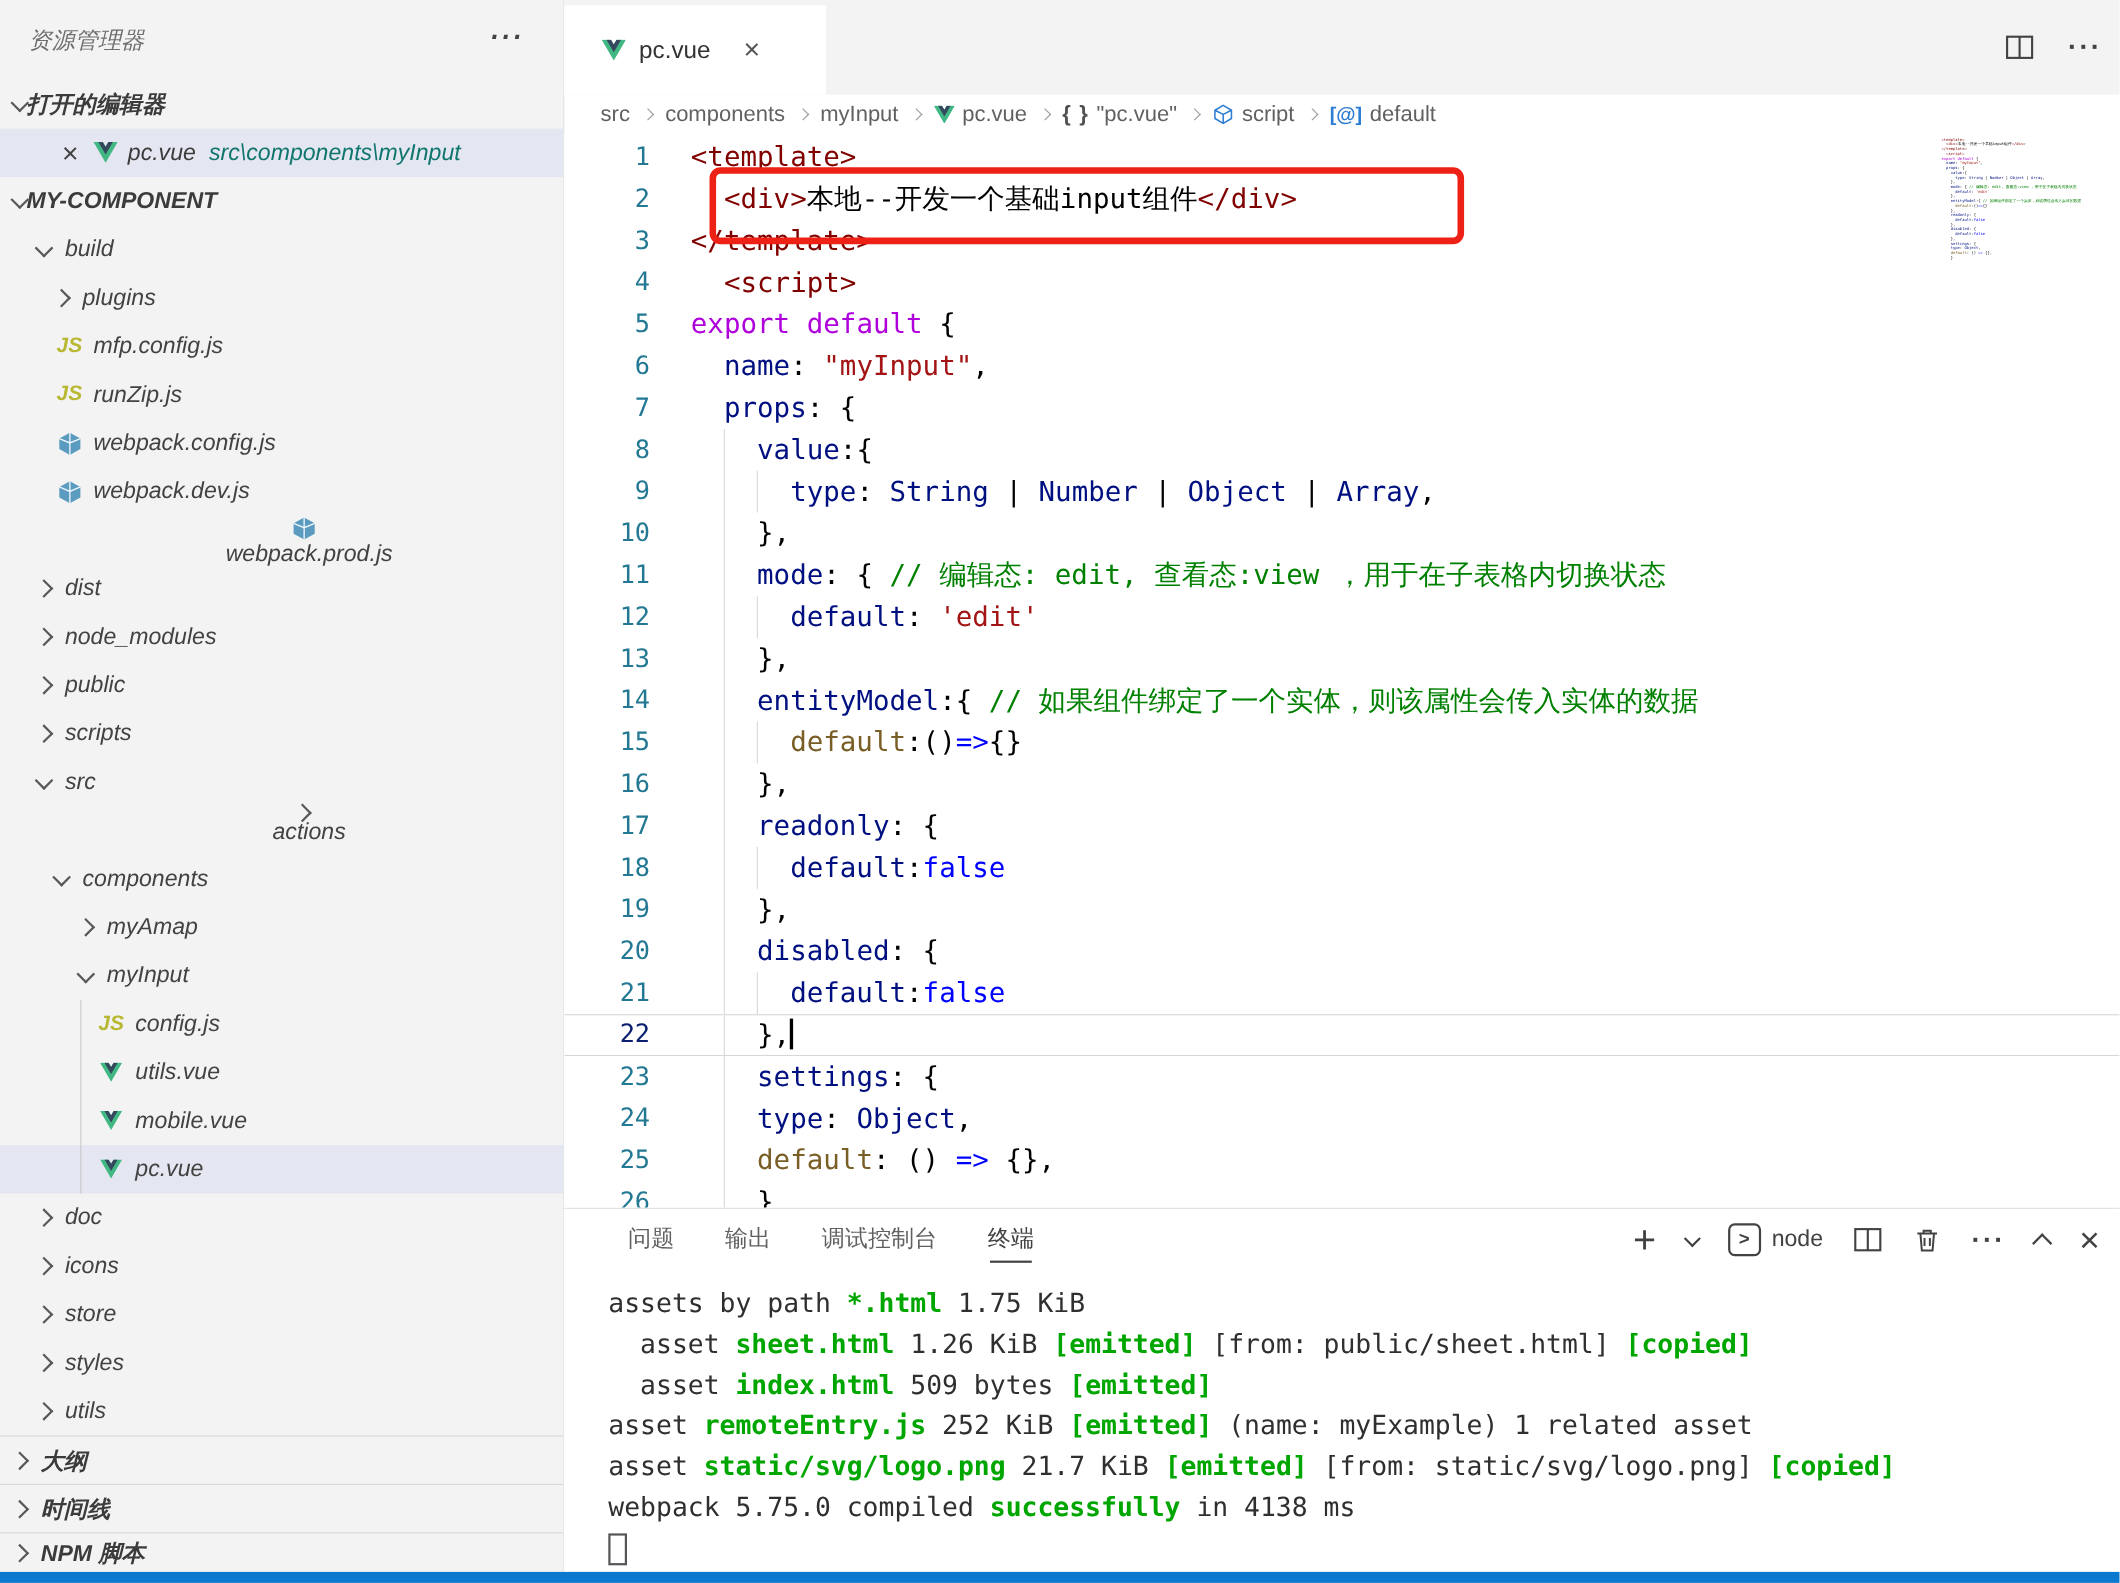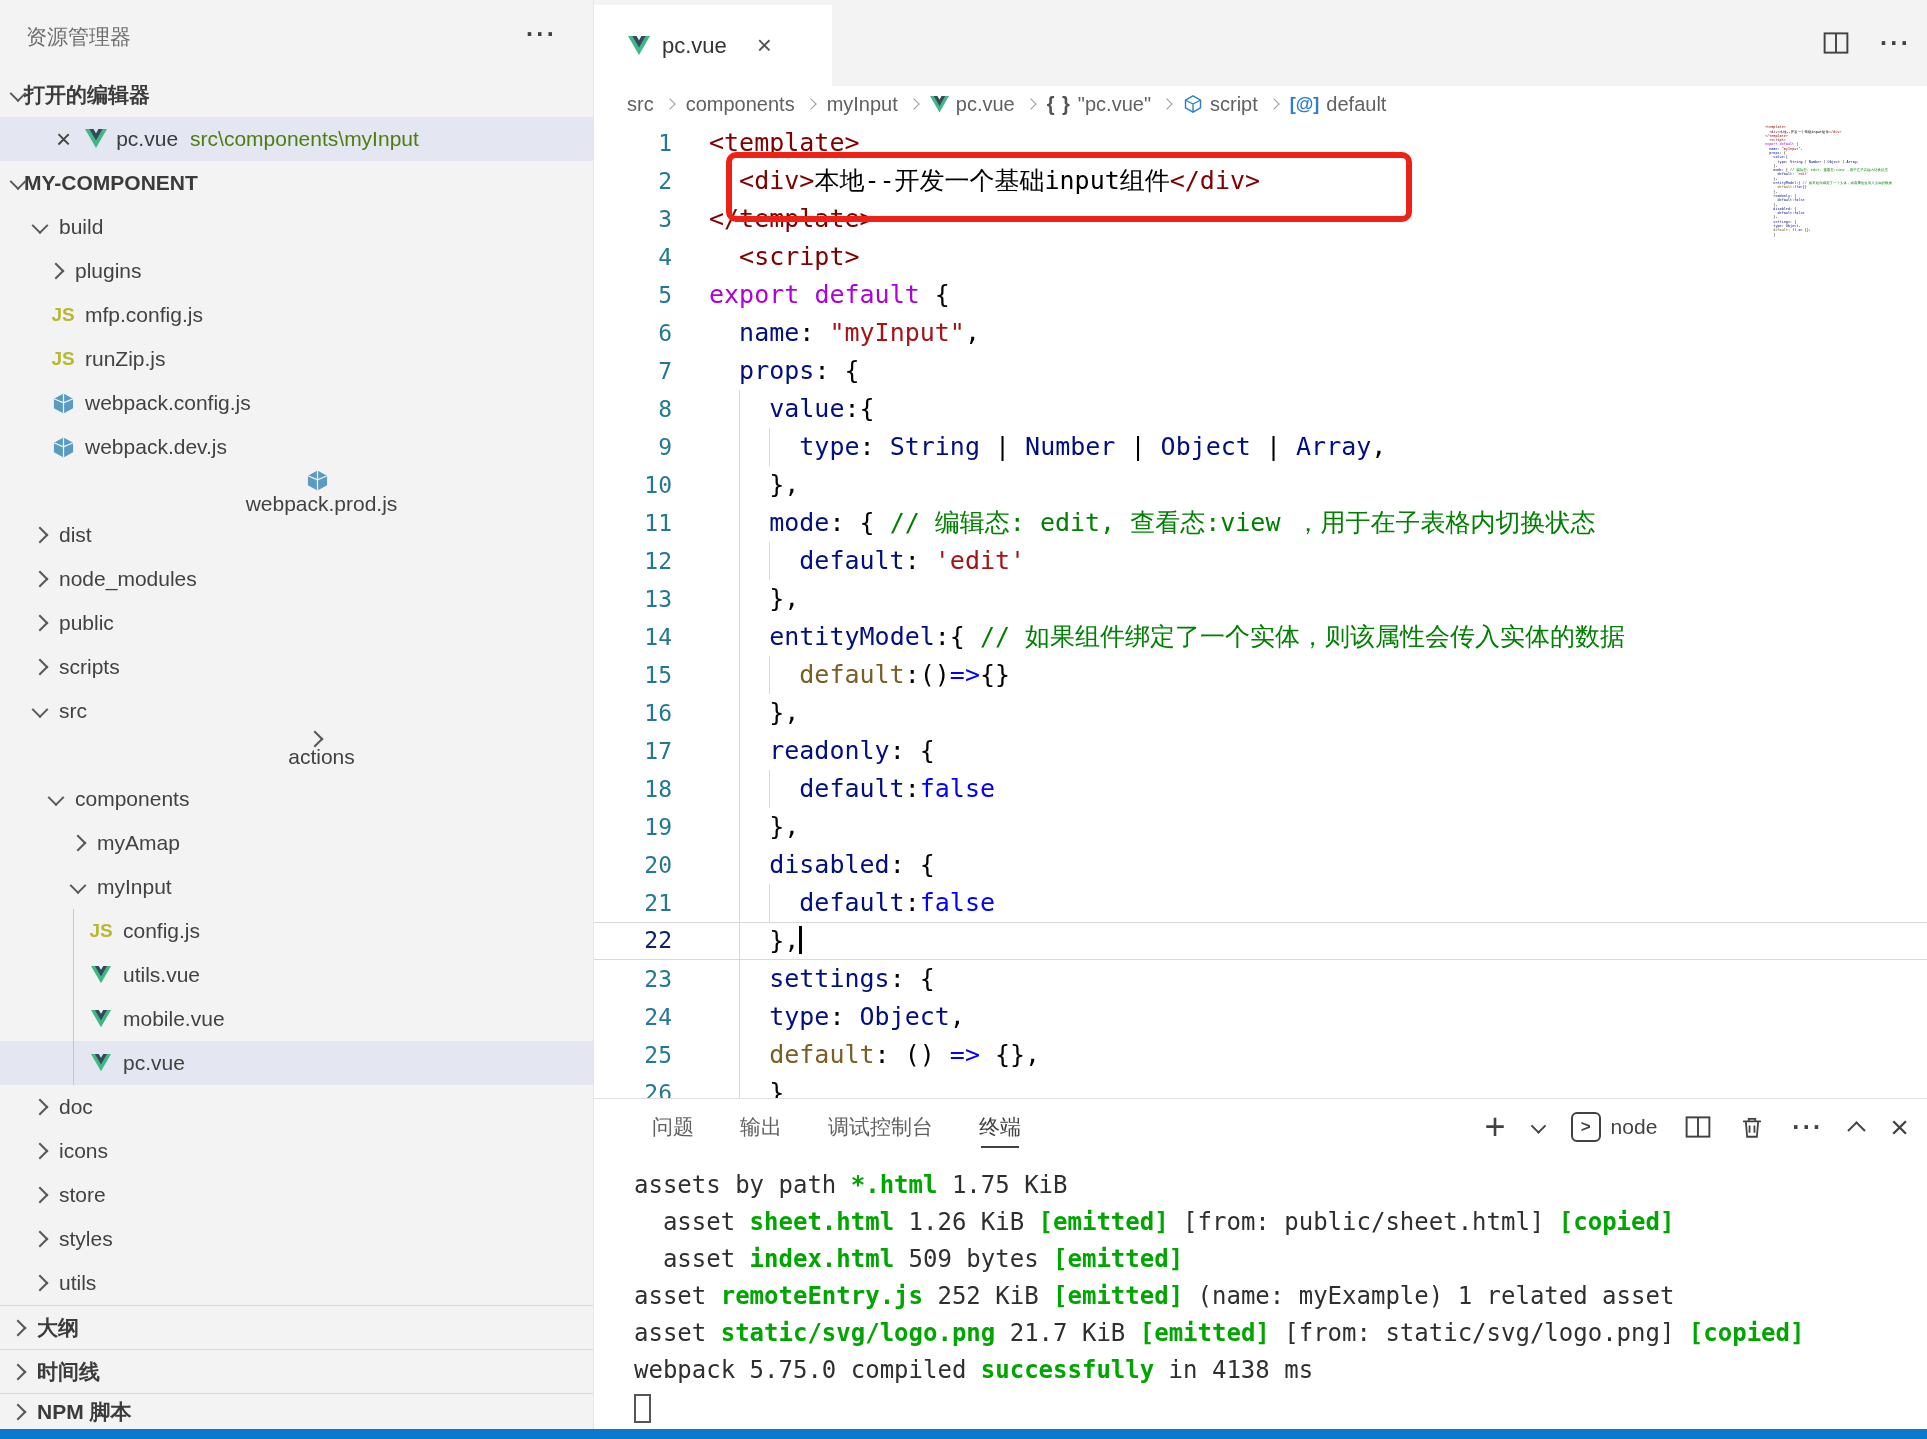--- a/index.html
+++ b/index.html
@@ -1,37 +1,37 @@
 <!DOCTYPE html>
 <html><head>
 <meta charset="utf-8">
 <style>
   html,body{margin:0;padding:0;width:1927px;height:1439px;overflow:hidden;
     font-family:"Liberation Sans",sans-serif;background:#fff;}
   #app{position:relative;width:1927px;height:1439px;}
   #main-row{display:flex;height:1429px;}
 
   
-  #sidebar{width:594px;flex-shrink:0;background:#f3f3f3;border-right:1px solid #e5e5e5;
-    box-sizing:border-box;font-size:21px;color:#424242;position:relative;overflow:hidden;}
+  #sidebar{width:513px;flex-shrink:0;background:#f3f3f3;border-right:1px solid #e5e5e5;
+    box-sizing:border-box;font-size:21px;color:#424242;position:relative;overflow:hidden;font-style:italic;}
   .sb-title{height:73px;display:flex;align-items:center;padding-left:26px;position:relative;
     color:#6e6e6e;}
   .dots{font-size:25px;color:#424242;letter-spacing:2px;font-weight:bold;cursor:pointer;}
   .sb-title .dots{position:absolute;right:36px;top:20px;}
   .sb-header{height:44px;display:flex;align-items:center;gap:0;padding-left:12px;
     font-weight:bold;color:#3b3b3b;}
   .chev{display:inline-block;width:10px;height:10px;border-right:2px solid #585858;
     border-bottom:2px solid #585858;flex-shrink:0;}
   .cv-d{transform:rotate(45deg) translate(-1px,-1px);}
   .cv-r{transform:rotate(-45deg);}
   .cv-u{transform:rotate(-135deg) translate(-2px,-2px);}
   .oe-row{height:44px;display:flex;align-items:center;background:#e4e6f1;padding-left:56px;}
   .oe-close{font-size:26px;color:#444;margin-right:14px;cursor:pointer;}
   .oe-name{color:#3b3b3b;margin-left:9px;}
-  .oe-path{color:#4d7c0f;margin-left:12px;}
+  .oe-path{color:#0f766e;margin-left:12px;}
   .trow{display:flex;align-items:center;height:44px;position:relative;color:#424242;cursor:pointer;}
   .trow .chev{margin-right:13px;}
   .tico{width:26px;display:inline-flex;justify-content:center;margin-right:9px;flex-shrink:0;}
   .js-ico{color:#b8b832;font-weight:bold;font-size:19px;font-family:"Liberation Sans",sans-serif;}
   .sel{background:#e4e6f1;}
   .guided::before{content:"";position:absolute;left:73px;top:0;bottom:0;width:1px;background:#c8c8c8;}
   .sb-sec{height:44px;display:flex;align-items:center;gap:13px;padding-left:12px;
     font-weight:bold;color:#3b3b3b;border-top:1px solid #d8d8d8;box-sizing:border-box;}
   .sb-sec.last{height:36px;}
 

